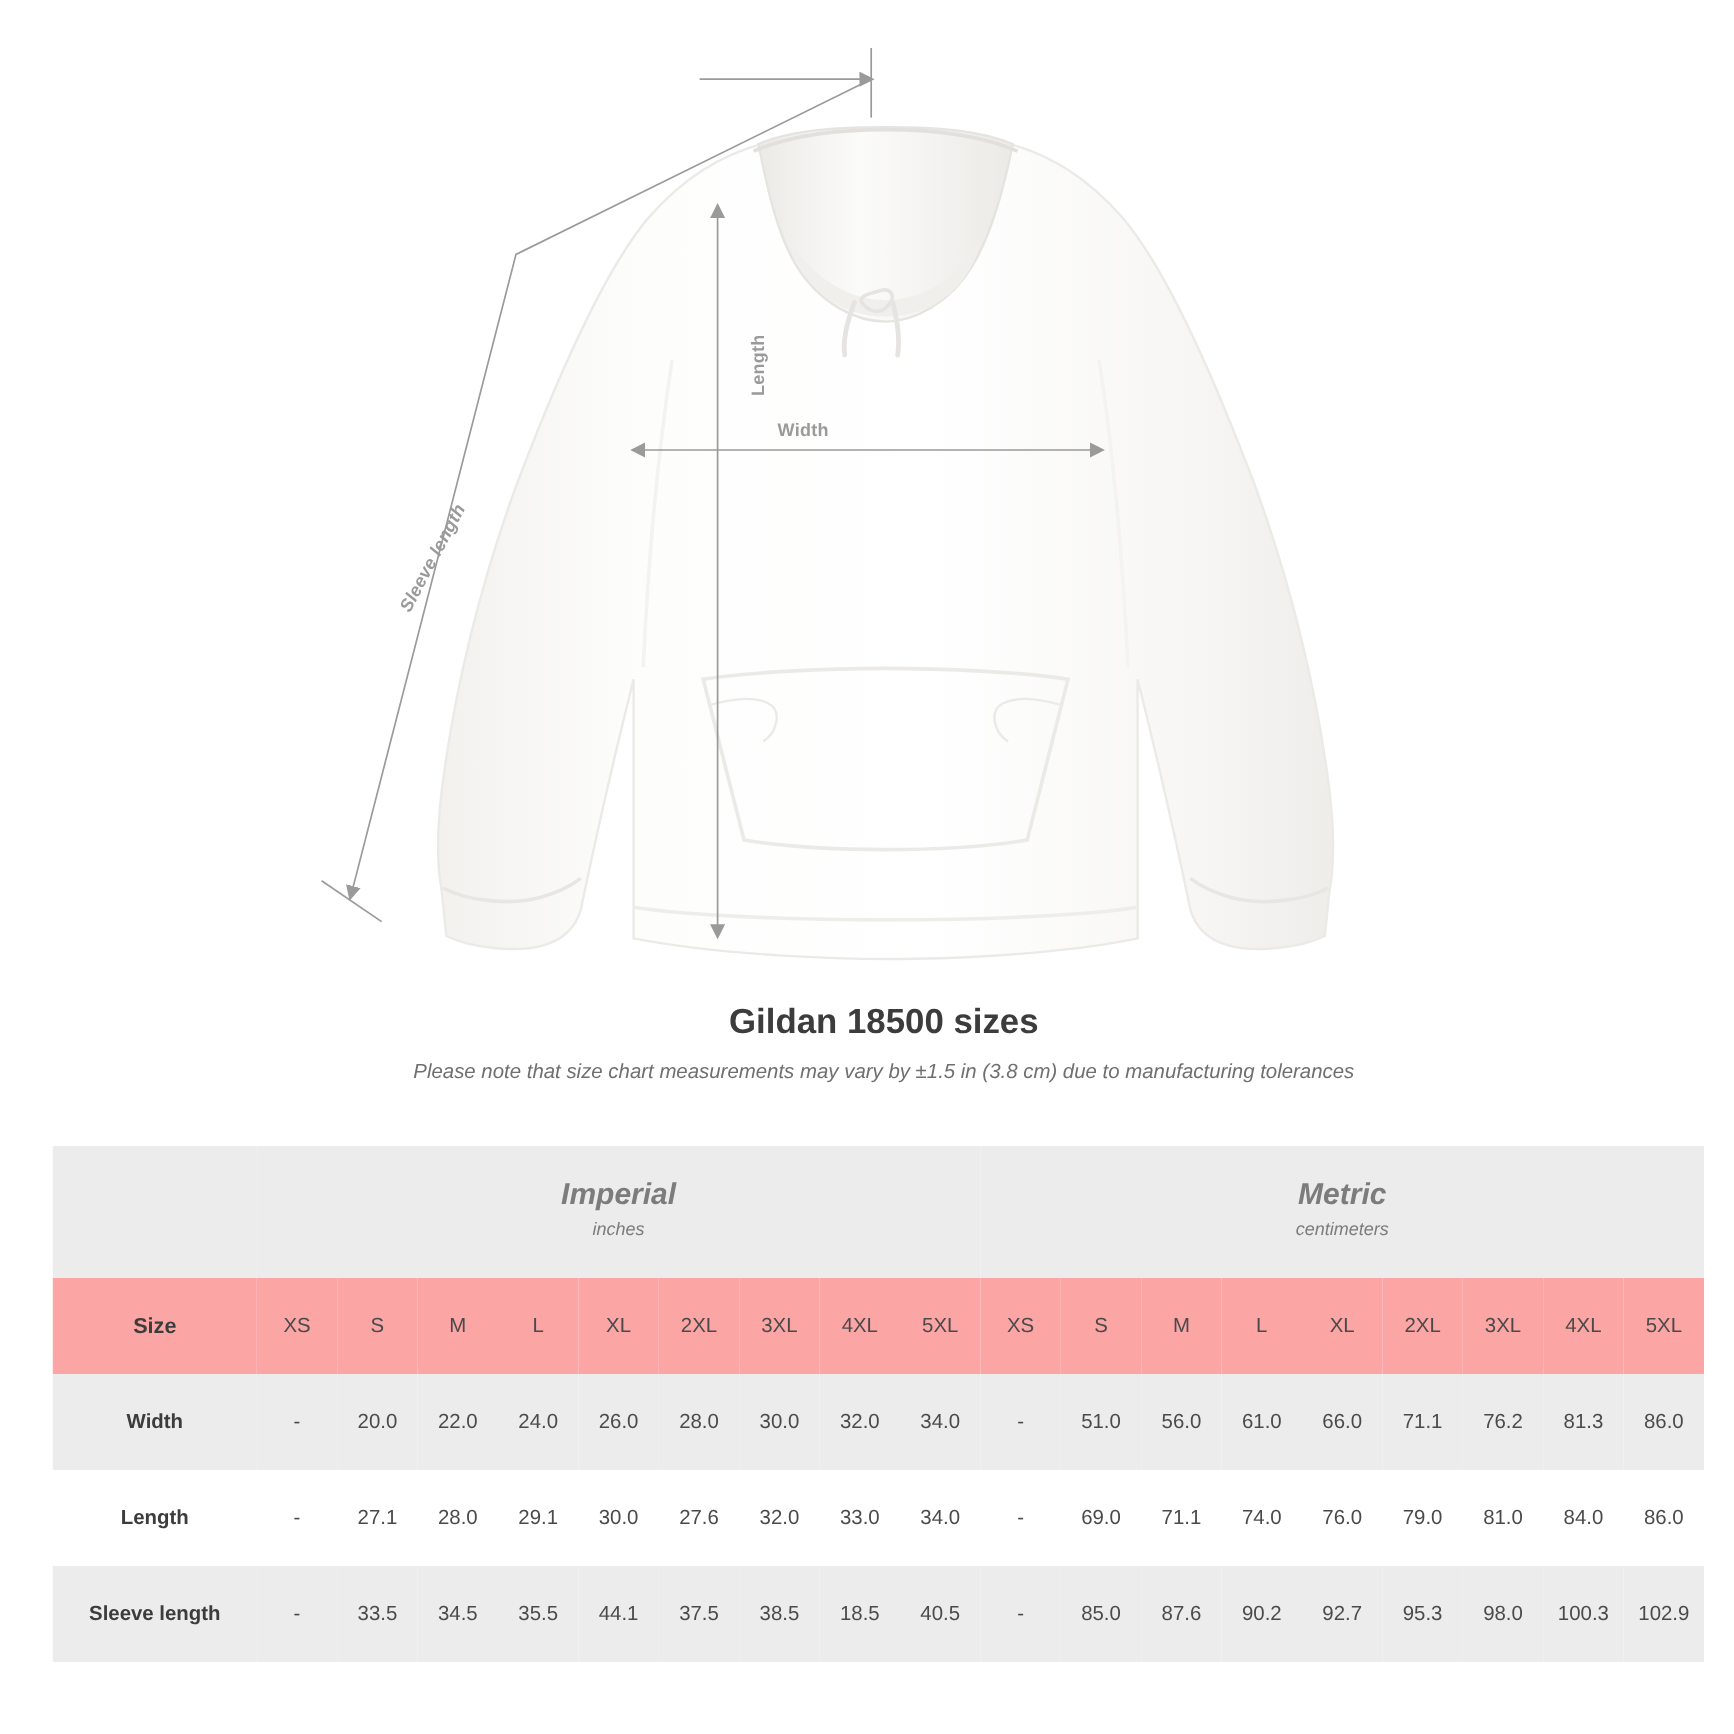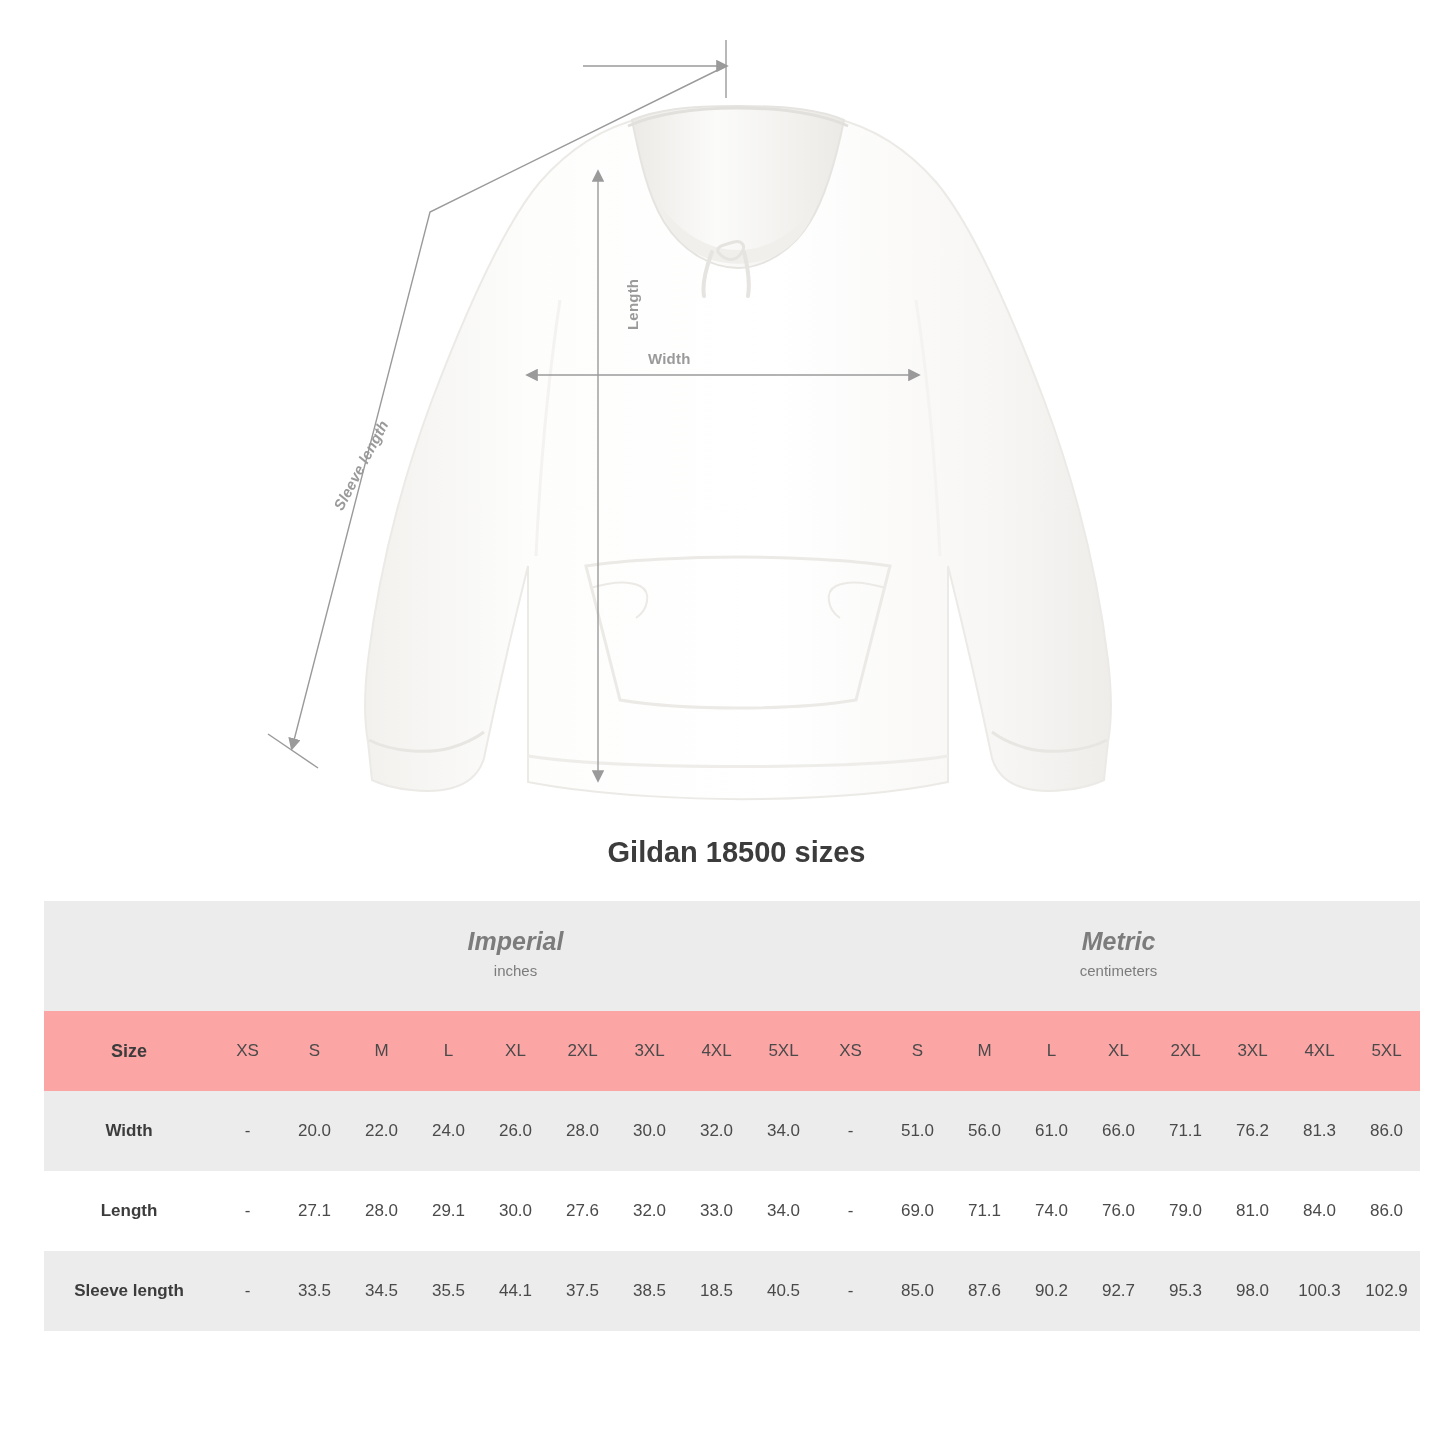--- a/index.html
+++ b/index.html
@@ -64,21 +64,21 @@
   }
   .chart-note {
     font-size: 17px;
     font-style: italic;
     color: #6f6f6f;
     margin: 0;
   }
 
   
   .table-wrap {
-    margin: 32px 44px 0 44px;
+    margin: 52px 44px 0 44px;
   }
   table.size-table {
     border-collapse: collapse;
     width: 1357px;
     table-layout: fixed;
   }
   table.size-table td, table.size-table th {
     border: none;
     text-align: center;
     font-size: 17px;
@@ -92,20 +92,21 @@
   }
   .unit-name {
     font-size: 25px;
     font-style: italic;
     font-weight: bold;
     color: #7c7c7c;
     line-height: 1.25;
   }
   .unit-sub {
     font-size: 15px;
+    font-style: italic;
     color: #7c7c7c;
     line-height: 1.9;
   }
   .hdr-row td {
     height: 78px;
     background: #fca5a5;
     font-weight: bold;
     font-size: 18px;
     color: #3c3c3c;
   }
@@ -221,20 +222,21 @@
       </g>
     </svg>
 
     <div class="dim-label vertical" style="left:624px; top:330px;">Length</div>
     <div class="dim-label" style="left:648px; top:350px;">Width</div>
     <div class="dim-label sleeve" style="left:330px; top:505px;">Sleeve length</div>
   </div>
 
   <div class="title-block">
     <h1 class="chart-title">Gildan 18500 sizes</h1>
+    <p class="chart-note">Please note that size chart measurements may vary by ±1.5 in (3.8 cm) due to manufacturing tolerances</p>
   </div>
 
   <div class="table-wrap">
     <table class="size-table">
       <colgroup>
         <col style="width:170px">
         <col span="9" style="width:67px">
         <col span="9" style="width:67px">
       </colgroup>
       <tbody>

